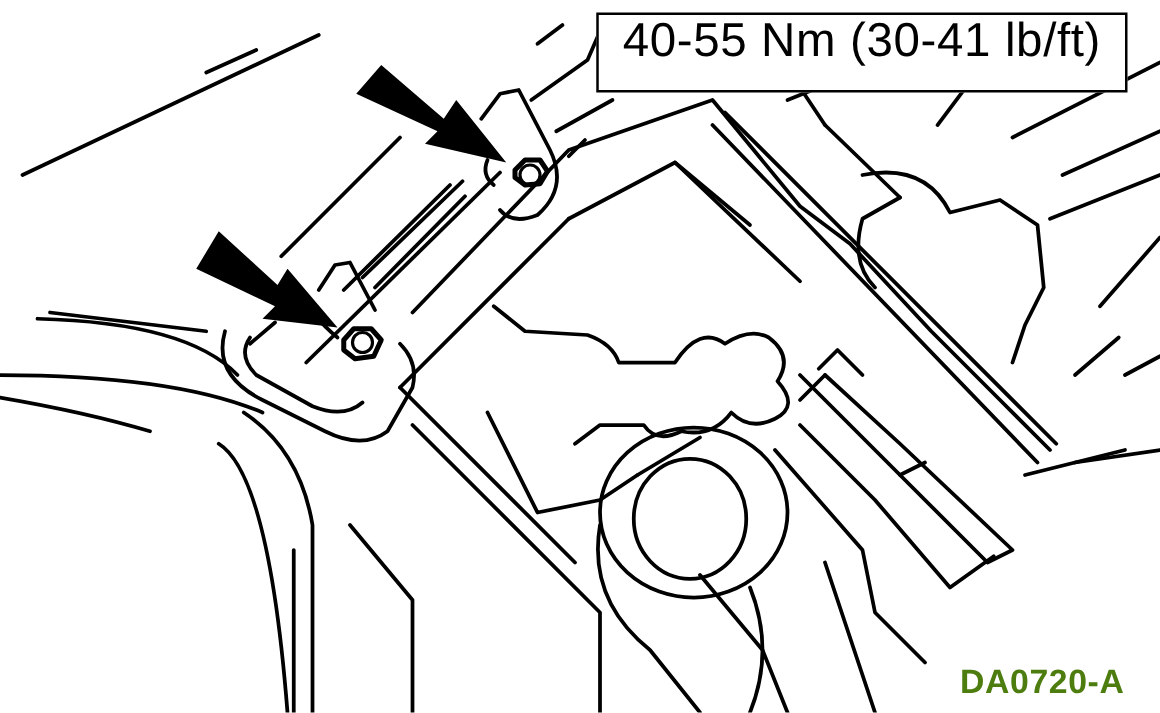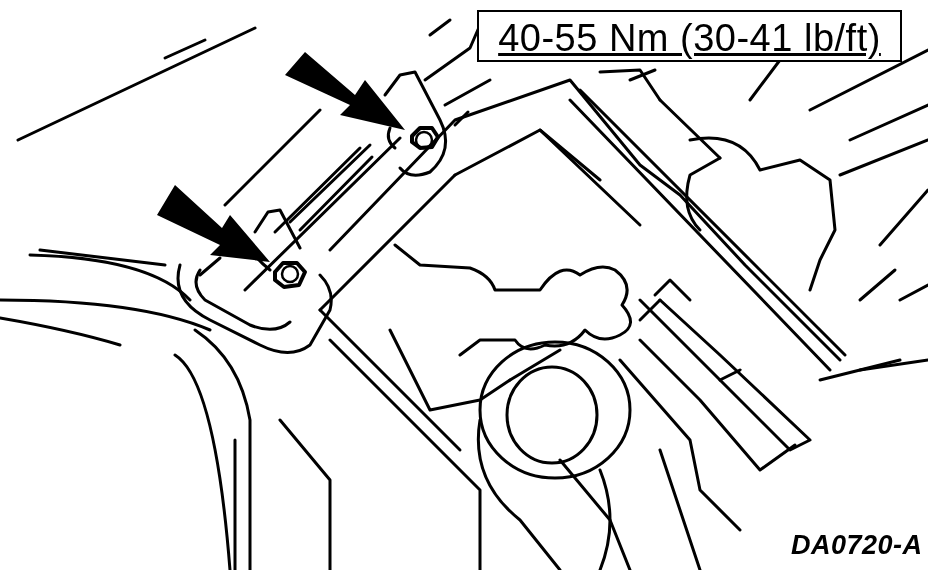--- a/index.html
+++ b/index.html
@@ -1,21 +1,21 @@
 <!DOCTYPE html>
 <html><head>
 <meta charset="utf-8">
 <style>
   html,body{margin:0;padding:0;background:#ffffff;}
   body{width:928px;height:570px;position:relative;overflow:hidden;font-family:"Liberation Sans",sans-serif;}
   svg{position:absolute;left:0;top:0;}
   .ln{fill:none;stroke:#000;stroke-width:3;stroke-linecap:round;stroke-linejoin:round;}
-  .label-box{position:absolute;left:477px;top:10px;width:425px;height:52px;border:2.5px solid #000;box-sizing:border-box;background:#fff;display:flex;align-items:flex-end;justify-content:center;text-decoration:underline;}
+  .label-box{position:absolute;left:477px;top:10px;width:425px;height:64px;border:2.5px solid #000;box-sizing:border-box;background:#fff;display:flex;align-items:flex-start;justify-content:center;}
   .label-text{font-size:38px;color:#000;letter-spacing:0.5px;}
-  .fig-id{position:absolute;left:791px;top:530px;font-size:27px;font-weight:bold;color:#000000;letter-spacing:0.5px;font-style:italic;}
+  .fig-id{position:absolute;left:768px;top:530px;font-size:27px;font-weight:bold;color:#4d7c0f;letter-spacing:0.5px;}
 </style>
 </head>
 <body>
 
 <svg width="928" height="570" viewBox="0 0 928 570">
 
   <g>
     <path class="ln" d="M18,140 L255,28"></path>
     <path class="ln" d="M205,40 L165,58"></path>
     <path class="ln" d="M40,250 L165,265"></path>

